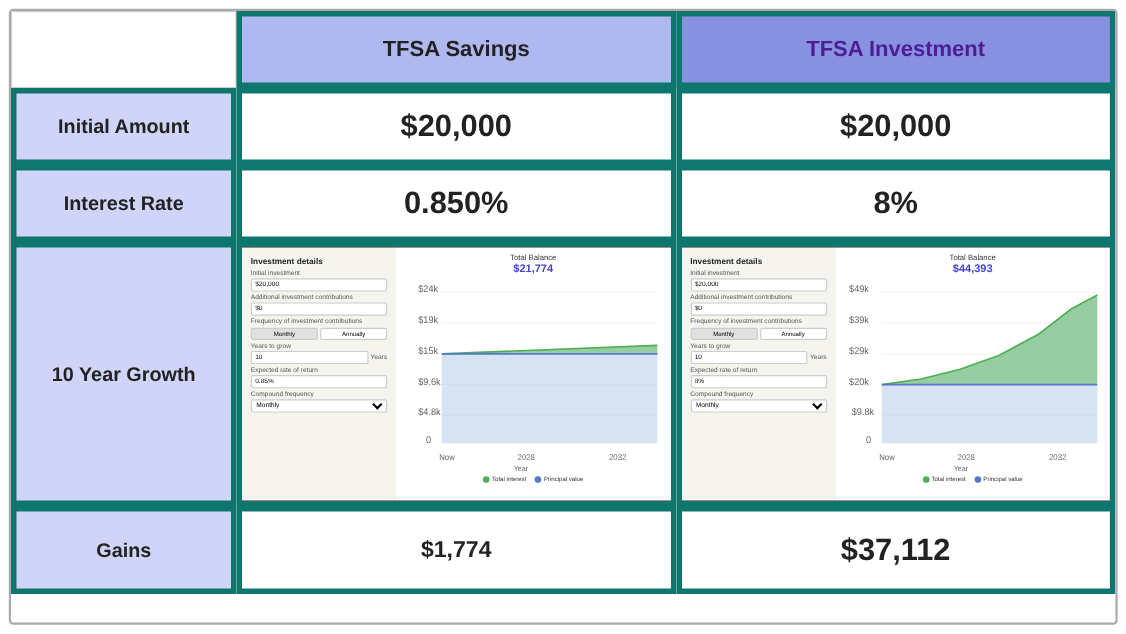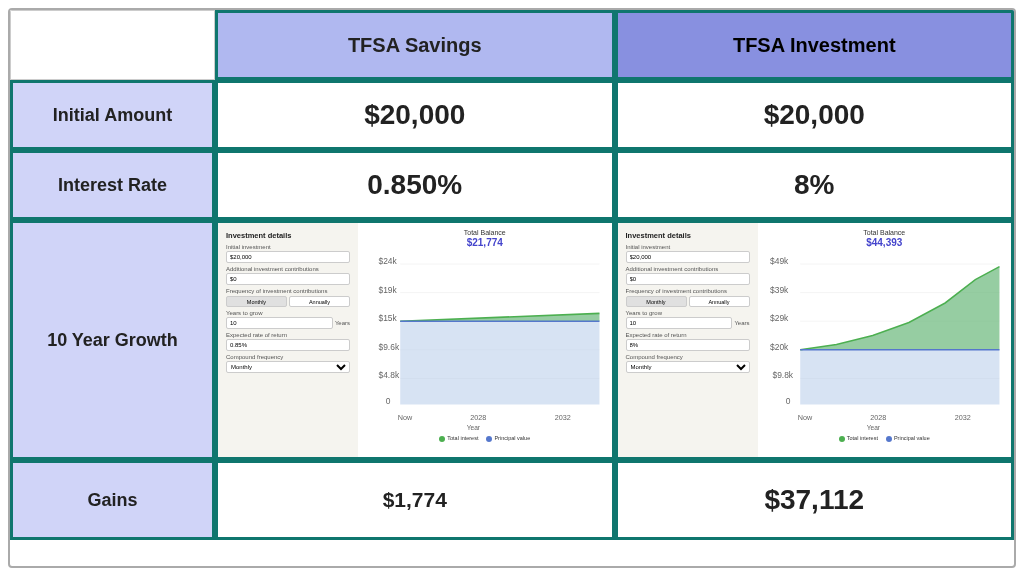--- a/index.html
+++ b/index.html
@@ -30,21 +30,21 @@
 
     .grid {
       display: grid;
       grid-template-columns: 205px 1fr 1fr;
       grid-template-rows: 70px 70px 70px 240px 80px;
       width: 100%;
       height: 100%;
     }
 
     .cell {
-      border: 3px solid #0f766e;
+      border: 5px solid #0f766e;
       display: flex;
       align-items: center;
       justify-content: center;
       padding: 8px;
     }
 
     
     .header-label {
       background: #fff;
       border: 1px solid #ccc;
@@ -54,21 +54,21 @@
       background: #b0b8f0;
       font-size: 20px;
       font-weight: bold;
       color: #222;
     }
 
     .header-investment {
       background: #8890e0;
       font-size: 20px;
       font-weight: bold;
-      color: #000000;
+      color: #4c1d95;
     }
 
     
     .row-label {
       background: #d0d4f8;
       font-size: 18px;
       font-weight: bold;
       color: #222;
       text-align: center;
     }

